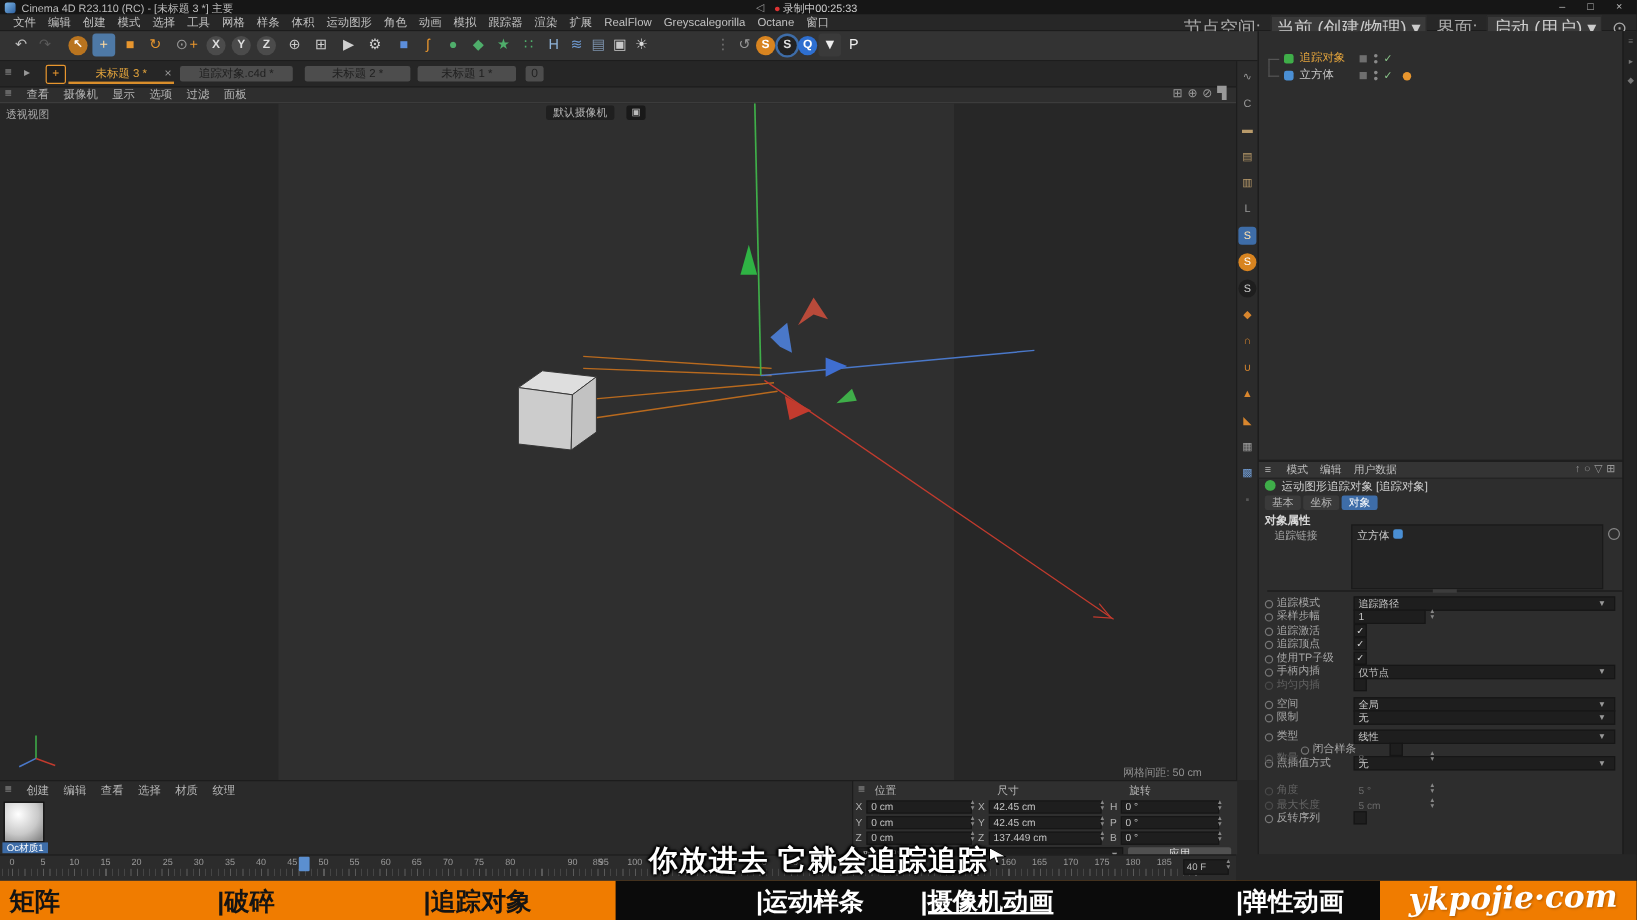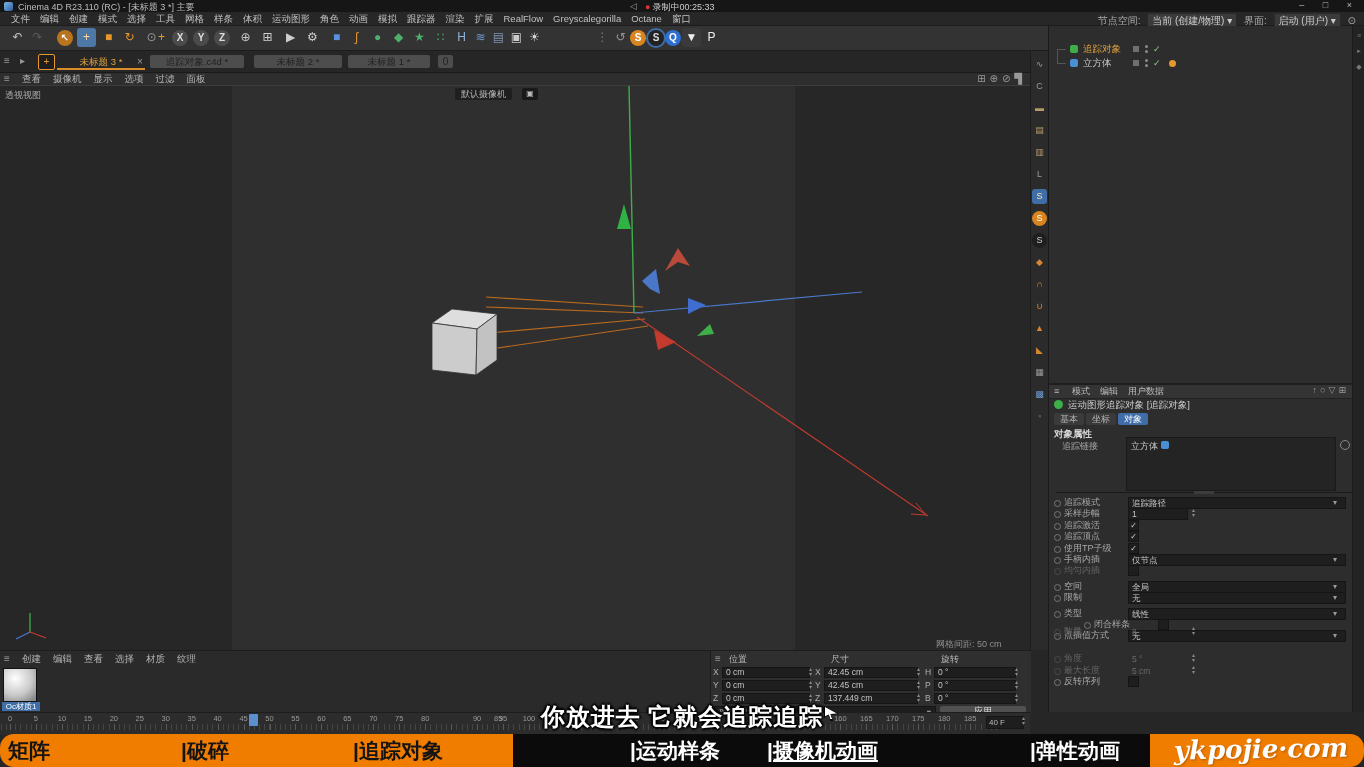--- a/index.html
+++ b/index.html
@@ -14,21 +14,21 @@
            background:linear-gradient(135deg,#7db7e8,#2d5f9e);}
   #titletext{position:absolute;left:18px;top:1px;}
   #recwrap{position:absolute;left:645px;top:1px;color:#cfcfcf;}
   #recdot{color:#d33;margin-right:2px;}
   #spk{position:absolute;left:630px;top:1px;color:#999;}
   #winbtns{position:absolute;right:4px;top:0;letter-spacing:8px;color:#bbb;}
   
   #menubar{top:12px;height:13px;background:#272727;border-bottom:1px solid #1c1c1c;}
   #mb-items{position:absolute;left:6px;top:1px;white-space:nowrap;}
   .mi{display:inline-block;margin:0 5px;color:#c2c2c2;font-size:9.5px;}
-  #mb-right{position:absolute;right:8px;top:1px;font-size:10px;color:#aaa;white-space:nowrap;}
+  #mb-right{position:absolute;right:8px;top:1px;font-size:15px;color:#aaa;white-space:nowrap;}
   .mbbox{display:inline-block;background:#3a3a3a;border:1px solid #2a2a2a;padding:0 4px;margin:0 4px;color:#ccc;}
   
   #toolbar{top:26px;height:24px;background:#333333;border-bottom:1px solid #1d1d1d;}
   .tbi{position:absolute;top:2px;width:19px;height:19px;line-height:19px;text-align:center;
        font-size:12px;border-radius:3px;}
   .tbi.rnd{border-radius:50%;width:16px;height:16px;line-height:16px;top:4px;font-size:10px;font-weight:bold;}
   .tbi.act{background:#4e79a6;}
   .tbi.sel{box-shadow:0 0 0 2px #3e6da8;}
   
   #tabbar{top:51px;height:21px;background:#262626;border-bottom:1px solid #1a1a1a;}
@@ -120,21 +120,21 @@
   #tickmarks{position:absolute;left:0;top:11px;width:1000px;height:6px;
      background-image:repeating-linear-gradient(90deg,#5a5a5a 0 1px,transparent 1px 25.95px),
                       repeating-linear-gradient(90deg,#454545 0 1px,transparent 1px 5.19px);
      background-position:10px 0,10px 0;}
   #playhead{position:absolute;left:249px;top:1px;width:9px;height:12px;background:#5b8fd0;border-radius:1px;}
   #endframe{position:absolute;left:986px;top:3px;width:32px;height:11px;line-height:11px;background:#1e1e1e;
             border:1px solid #161616;color:#bbb;font-size:8px;padding:0 2px;}
   #endstep{position:absolute;left:1022px;top:3px;color:#888;font-size:6px;line-height:5px;}
   #tl-rightpad{position:absolute;left:1030px;top:712px;width:334px;height:22px;background:#262626;}
   
-  #banner{left:0;top:734px;width:1364px;height:33px;background:#f07c00;z-index:40;border-radius:14px;}
+  #banner{left:0;top:734px;width:1364px;height:33px;background:#f07c00;z-index:40;}
   #banner-black{position:absolute;left:513px;top:0;width:637px;height:33px;background:#0b0b0b;}
   .bitem{position:absolute;top:3px;font-size:21px;font-weight:bold;white-space:nowrap;
          font-family:"Liberation Sans","DejaVu Sans",sans-serif;}
   .bitem.dark{color:#141414;}
   .bitem.light{color:#fff;}
   #watermark{position:absolute;left:1158px;top:0px;width:206px;text-align:center;color:#fff;
              font-size:26px;font-style:italic;font-weight:bold;font-family:"DejaVu Serif",serif;
              text-shadow:1px 1px 2px rgba(0,0,0,.25);transform:rotate(-1deg);}
   
   #subtitle{position:absolute;left:0;width:100%;top:701px;text-align:center;z-index:50;

